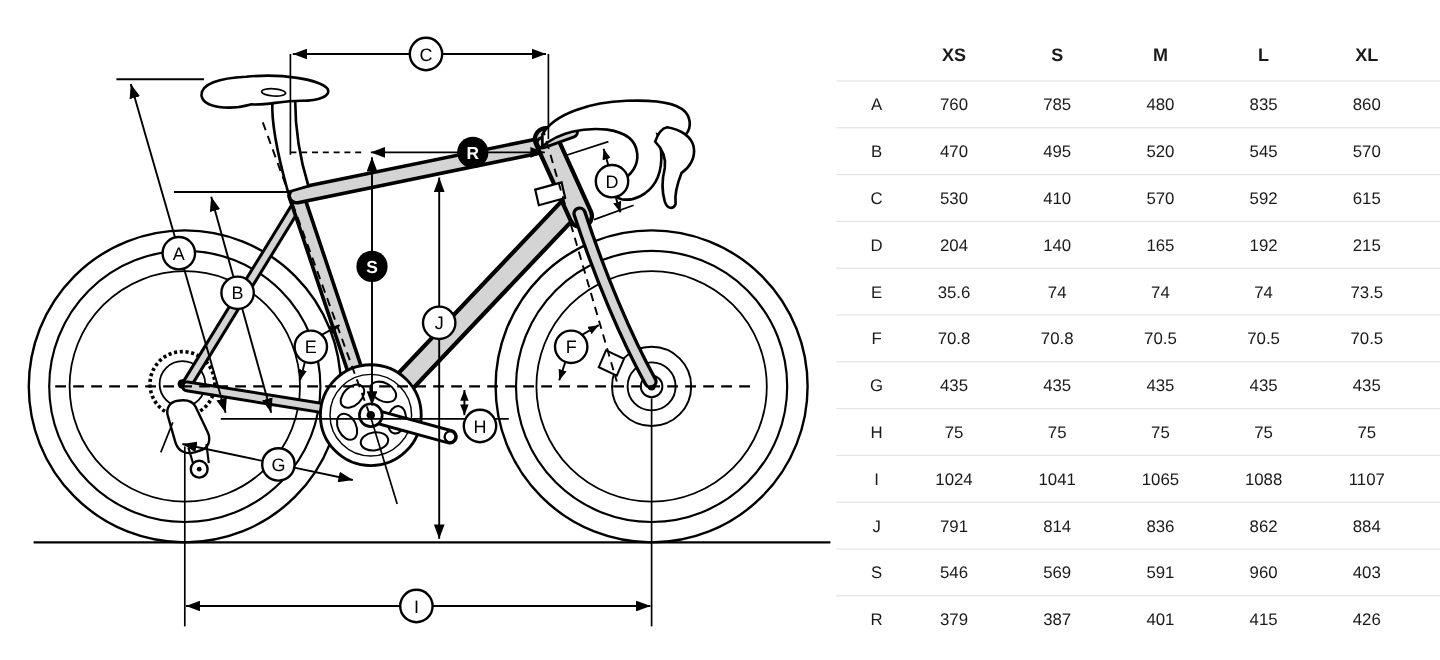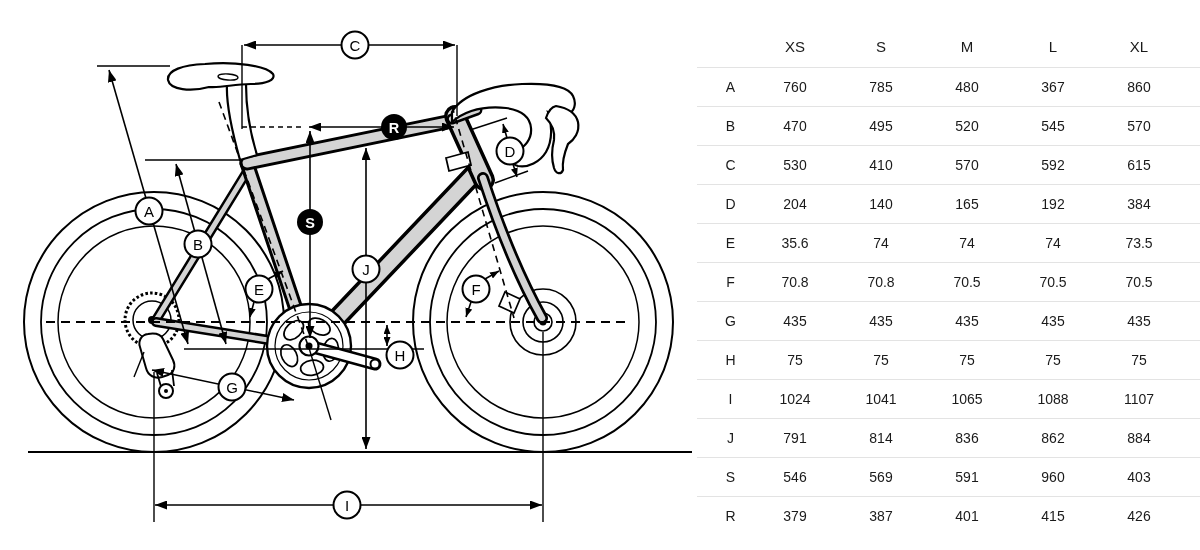--- a/index.html
+++ b/index.html
@@ -6,21 +6,21 @@
     font-family:"Liberation Sans","DejaVu Sans",sans-serif;}
   #stage{position:relative;width:1200px;height:550px;background:#fff;}
   
   #diagram{position:absolute;left:0;top:0;width:700px;height:550px;}
   #diagram svg{display:block;}
   .lbl-letter{font-family:"Liberation Sans","DejaVu Sans",sans-serif;font-size:15px;fill:#000;}
   .lbl-letter-dark{font-family:"Liberation Sans","DejaVu Sans",sans-serif;font-size:14.5px;font-weight:bold;fill:#fff;}
   
   #geo-table-wrap{position:absolute;left:697px;top:25px;width:503px;}
   table.geo{border-collapse:collapse;table-layout:fixed;width:503px;color:#1a1a1a;}
-  table.geo th{font-size:15px;font-weight:normal;text-align:center;height:42px;padding:0;vertical-align:middle;}
+  table.geo th{font-size:15px;font-weight:bold;text-align:center;height:42px;padding:0;vertical-align:middle;}
   table.geo td{font-size:14px;text-align:center;height:38px;padding:0;vertical-align:middle;}
   table.geo tbody tr{border-top:1px solid #e3e3e3;}
   table.geo td.rowlbl{padding-left:12px;}
   table.geo th.rowlbl-h{padding-left:12px;}
 </style>
 </head>
 <body>
 
 <div id="stage">
 
@@ -240,21 +240,21 @@
           <th>XL</th>
           <th></th>
         </tr>
       </thead>
       <tbody id="geo-body">
           <tr>
             <td class="rowlbl">A</td>
             <td>760</td>
             <td>785</td>
             <td>480</td>
-            <td>367</td>
+            <td>835</td>
             <td>860</td>
             <td></td>
           </tr>
           <tr>
             <td class="rowlbl">B</td>
             <td>470</td>
             <td>495</td>
             <td>520</td>
             <td>545</td>
             <td>570</td>
@@ -268,21 +268,21 @@
             <td>592</td>
             <td>615</td>
             <td></td>
           </tr>
           <tr>
             <td class="rowlbl">D</td>
             <td>204</td>
             <td>140</td>
             <td>165</td>
             <td>192</td>
-            <td>384</td>
+            <td>215</td>
             <td></td>
           </tr>
           <tr>
             <td class="rowlbl">E</td>
             <td>35.6</td>
             <td>74</td>
             <td>74</td>
             <td>74</td>
             <td>73.5</td>
             <td></td>

